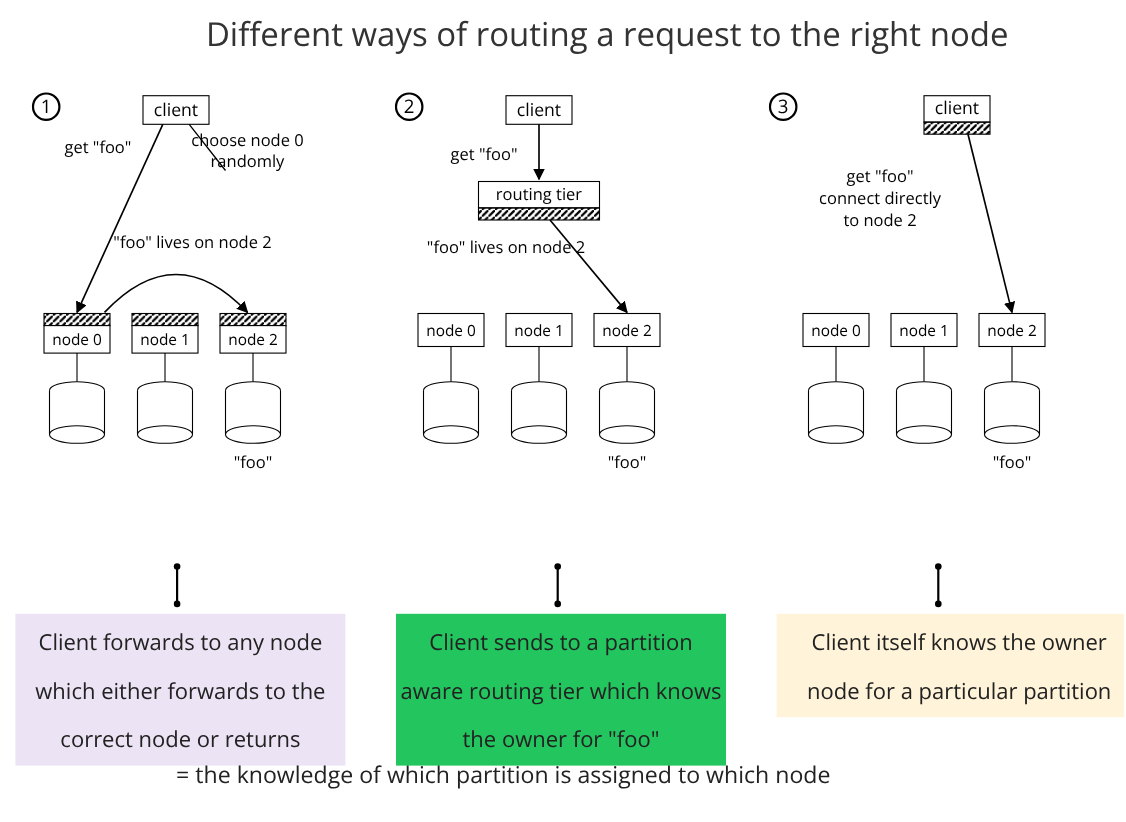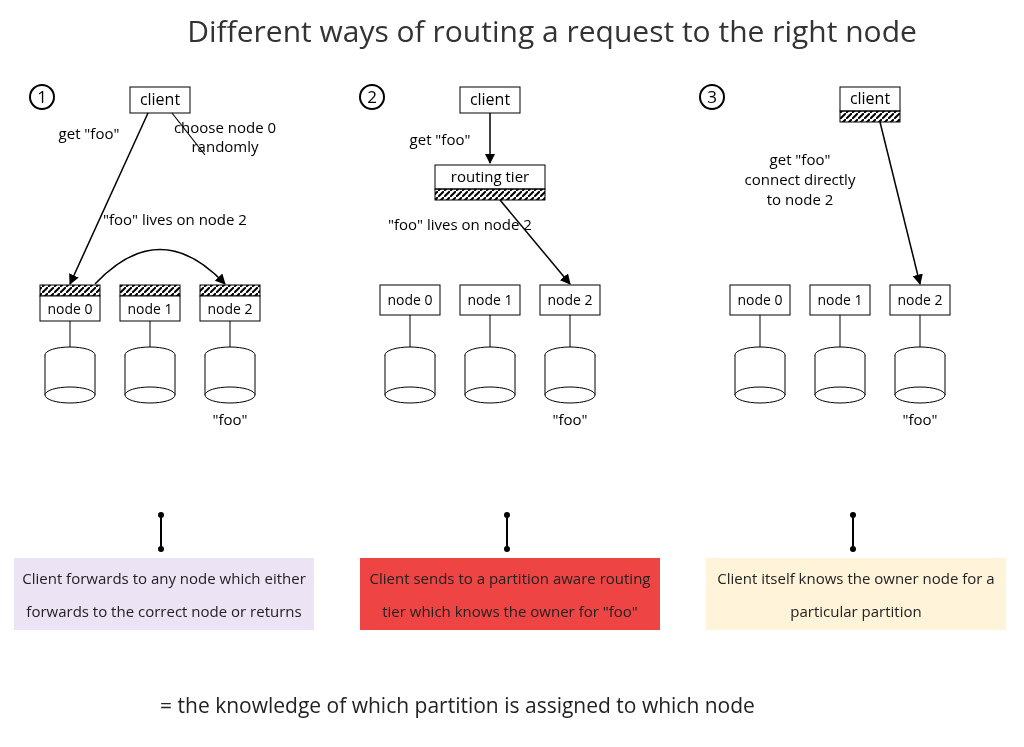--- a/index.html
+++ b/index.html
@@ -1,21 +1,21 @@
 <!DOCTYPE html>
 <html><head>
 <meta charset="utf-8">
 <style>
   html,body{margin:0;padding:0;background:#fff;font-family:"Open Sans","Segoe UI",Arial,sans-serif;color:#222;}
   .page{width:1024px;height:747px;position:relative;}
   .title{position:absolute;top:10px;left:0;width:1024px;text-align:center;font-size:30px;color:#333;font-weight:400;margin-left:40px;}
   svg{position:absolute;top:65px;left:0;}
-  .caption{position:absolute;width:300px;font-size:15px;line-height:2.2;text-align:center;padding:4px 0 2px 0;}
+  .caption{position:absolute;width:300px;font-size:20px;line-height:2.2;text-align:center;padding:4px 0 2px 0;}
   .cap1{left:14px; background:#ece3f4;}
-  .cap2{left:360px;background:#ef4444;}
+  .cap2{left:360px;background:#22c55e;}
   .cap3{left:706px;background:#fff3d9;}
   .legend{position:absolute;left:0;width:915px;text-align:center;font-size:21px;bottom:28px;}
   .bracket{position:absolute;width:6px;height:34px;}
   .bracket .bar{position:absolute;left:2px;top:0;width:2px;height:100%;background:#000;}
   .bracket .dot{position:absolute;left:0;width:6px;height:6px;border-radius:50%;background:#000;}
   .bracket .dot.top{top:-3px;}
   .bracket .dot.bot{bottom:-3px;}
 </style>
 </head>
 <body>
@@ -179,20 +179,20 @@
       <div class="dot bot"></div>
     </div>
 <div class="bracket" style="left:850px;top:515px;">
       <div class="dot top"></div>
       <div class="bar"></div>
       <div class="dot bot"></div>
     </div>
 
 <div class="caption cap1" style="top:558px;">Client forwards to any node which either forwards to the correct node or returns</div>
 <div class="caption cap2" style="top:558px;">Client sends to a partition aware routing tier which knows the owner for "foo"</div>
-<div class="caption cap3" style="top:558px;">Client itself knows the owner node for a particular partition</div>
+<div class="caption cap3" style="top:558px;padding-left:16px;">Client itself knows the owner node for a particular partition</div>
 
 <div class="legend">
   
   <span>= the knowledge of which partition is assigned to which node</span>
 </div>
 
 </div>
 
 </body></html>

